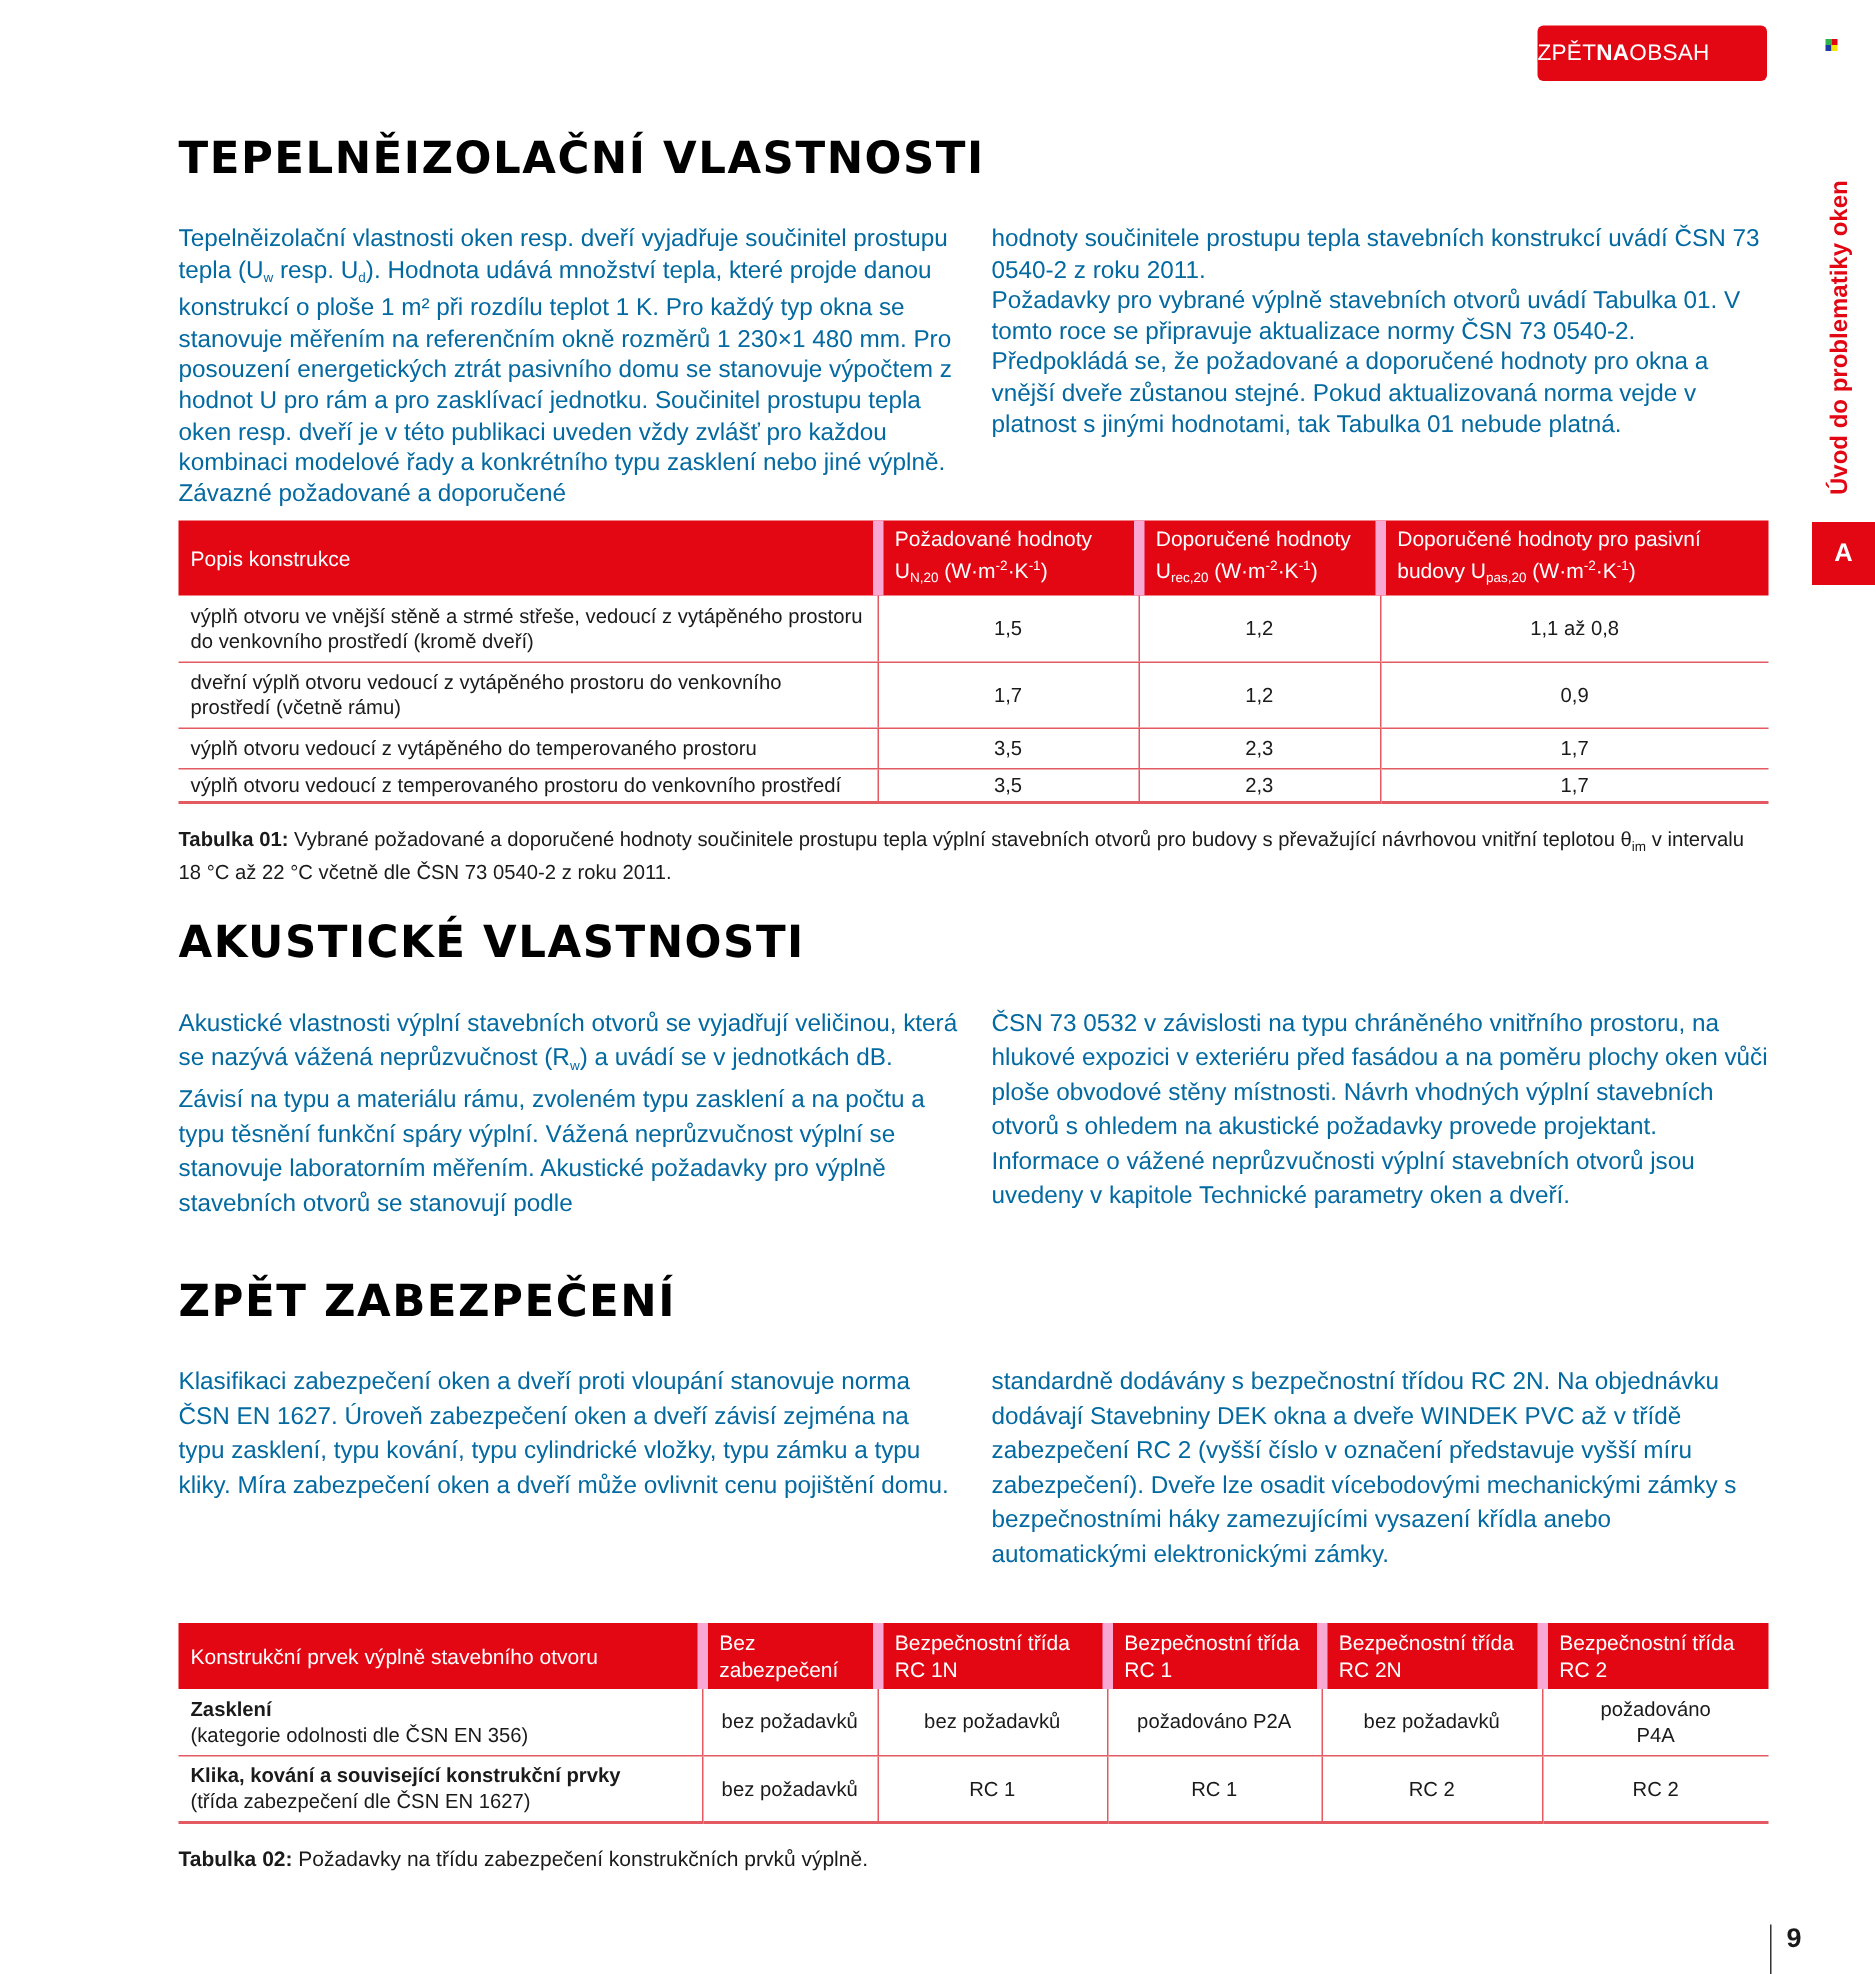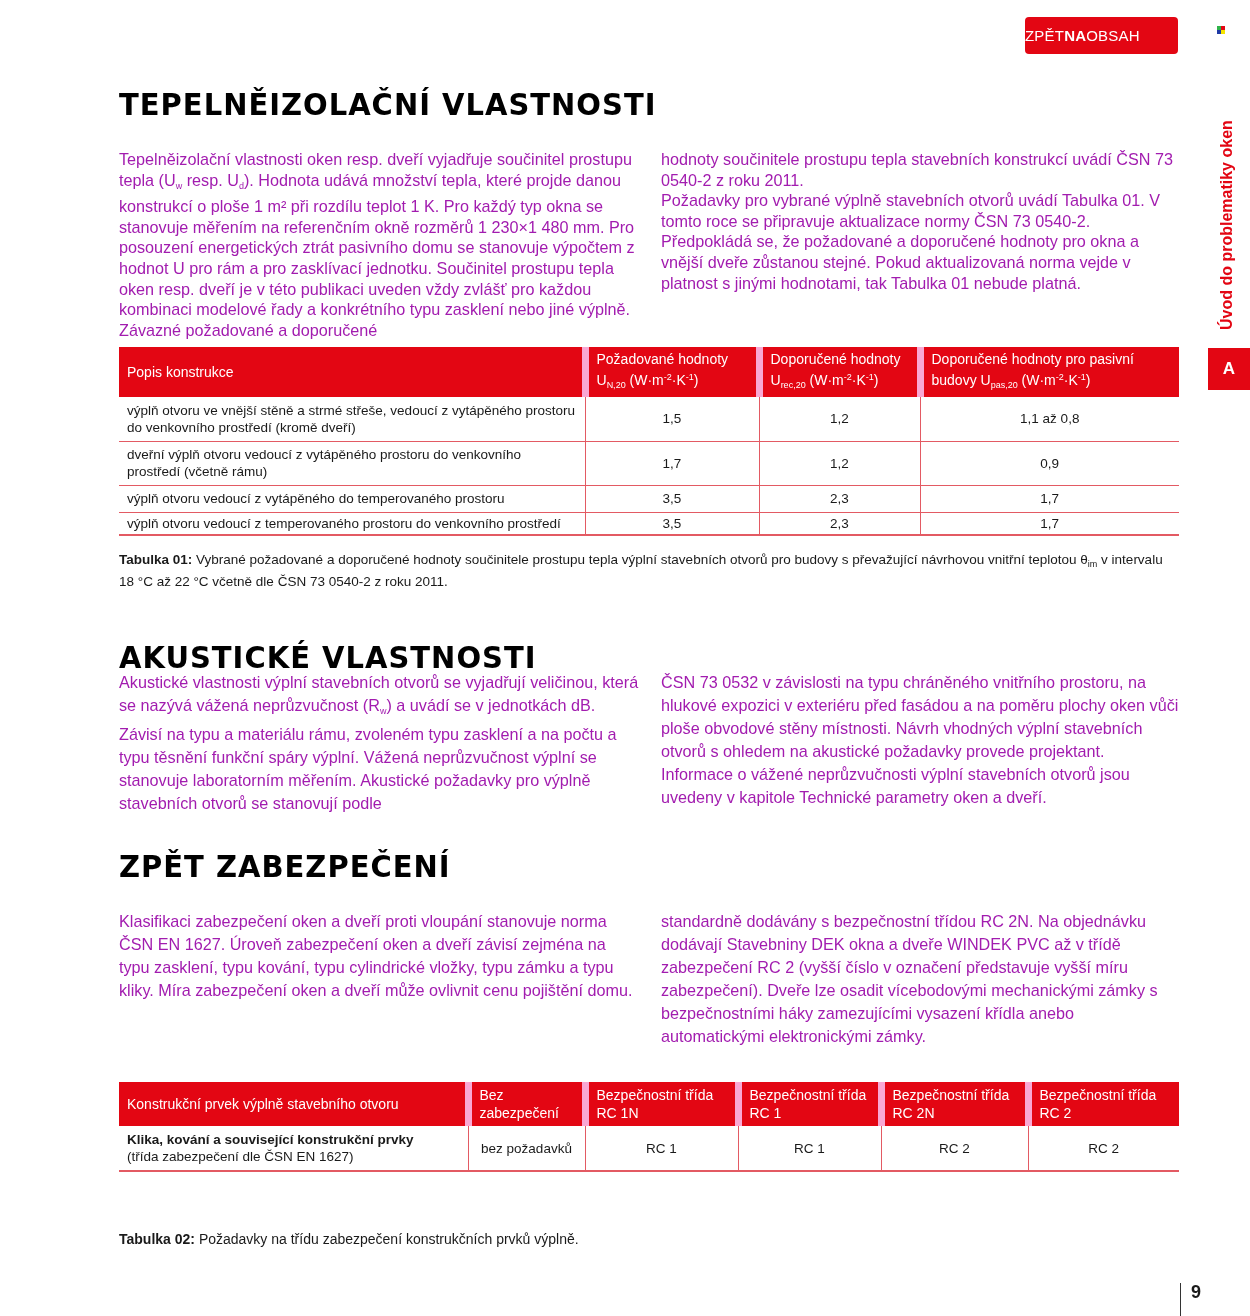--- a/index.html
+++ b/index.html
@@ -29,21 +29,21 @@
     background: #e30613; color: #fff; font-weight: bold; font-size: 17px;
     display: flex; align-items: center; justify-content: center;
   }
 
   h1.sec {
     position: absolute; left: 119px; font-family: "DejaVu Sans", sans-serif;
     font-weight: bold; font-size: 29px; letter-spacing: 1px; color: #000;
     transform: scaleY(1.02);
   }
   .col {
-    position: absolute; width: 520px; font-size: 16.2px; line-height: 20.6px; color: #a21caf;
+    position: absolute; width: 520px; font-size: 16.2px; line-height: 20.6px; color: #0369a1;
   }
   .col p { margin: 0; }
   sub { font-size: 9px; vertical-align: -3px; }
   sup { font-size: 9px; vertical-align: 5px; }
 
   table.t {
     position: absolute; left: 119px; border-collapse: collapse; font-size: 13.5px; color: #1a1a1a;
   }
   table.t th {
     background: #e30613; color: #fff; font-weight: normal; text-align: left;
@@ -133,21 +133,21 @@
       <td>2,3</td>
       <td>1,7</td>
     </tr>
   </tbody>
 </table>
 
 <div class="caption" style="top:551px;">
   <b>Tabulka 01:</b><span> Vybrané požadované a doporučené hodnoty součinitele prostupu tepla výplní stavebních otvorů pro budovy s převažující návrhovou vnitřní teplotou θ</span><sub>im</sub><span> v intervalu 18 °C až 22 °C včetně dle ČSN 73 0540-2 z roku 2011.</span>
 </div>
 
-<h1 class="sec" style="top:611px;margin-top:30px;">AKUSTICKÉ VLASTNOSTI</h1>
+<h1 class="sec" style="top:611px;">AKUSTICKÉ VLASTNOSTI</h1>
 
 <div class="col" style="left:119px; top:671px; width:520px; line-height:23px;">
   <p><span>Akustické vlastnosti výplní stavebních otvorů se vyjadřují veličinou, která se nazývá vážená neprůzvučnost (R</span><sub>w</sub><span>) a uvádí se v jednotkách dB. Závisí na typu a materiálu rámu, zvoleném typu zasklení a na počtu a typu těsnění funkční spáry výplní. Vážená neprůzvučnost výplní se stanovuje laboratorním měřením. Akustické požadavky pro výplně stavebních otvorů se stanovují podle</span></p>
 </div>
 <div class="col" style="left:661px; top:671px; width:520px; line-height:23px;">
   <p>ČSN 73 0532 v závislosti na typu chráněného vnitřního prostoru, na hlukové expozici v exteriéru před fasádou a na poměru plochy oken vůči ploše obvodové stěny místnosti. Návrh vhodných výplní stavebních otvorů s ohledem na akustické požadavky provede projektant. Informace o vážené neprůzvučnosti výplní stavebních otvorů jsou uvedeny v kapitole Technické parametry oken a dveří.</p>
 </div>
 
 <h1 class="sec" style="top:850px;">ZPĚT ZABEZPEČENÍ</h1>
 
@@ -171,20 +171,28 @@
     <tr style="height:44px;">
       <th>Konstrukční prvek výplně stavebního otvoru</th>
       <th>Bez zabezpečení</th>
       <th>Bezpečnostní třída RC 1N</th>
       <th>Bezpečnostní třída RC 1</th>
       <th>Bezpečnostní třída RC 2N</th>
       <th>Bezpečnostní třída RC 2</th>
     </tr>
   </thead>
   <tbody>
+    <tr style="height:44px;">
+      <td><span class="bold">Zasklení</span><br><span>(kategorie odolnosti dle ČSN EN 356)</span></td>
+      <td>bez požadavků</td>
+      <td>bez požadavků</td>
+      <td>požadováno P2A</td>
+      <td>bez požadavků</td>
+      <td style="padding:0 30px;">požadováno P4A</td>
+    </tr>
     <tr style="height:45px;">
       <td><span class="bold">Klika, kování a související konstrukční prvky</span><br><span>(třída zabezpečení dle ČSN EN 1627)</span></td>
       <td>bez požadavků</td>
       <td>RC 1</td>
       <td>RC 1</td>
       <td>RC 2</td>
       <td>RC 2</td>
     </tr>
   </tbody>
 </table>

